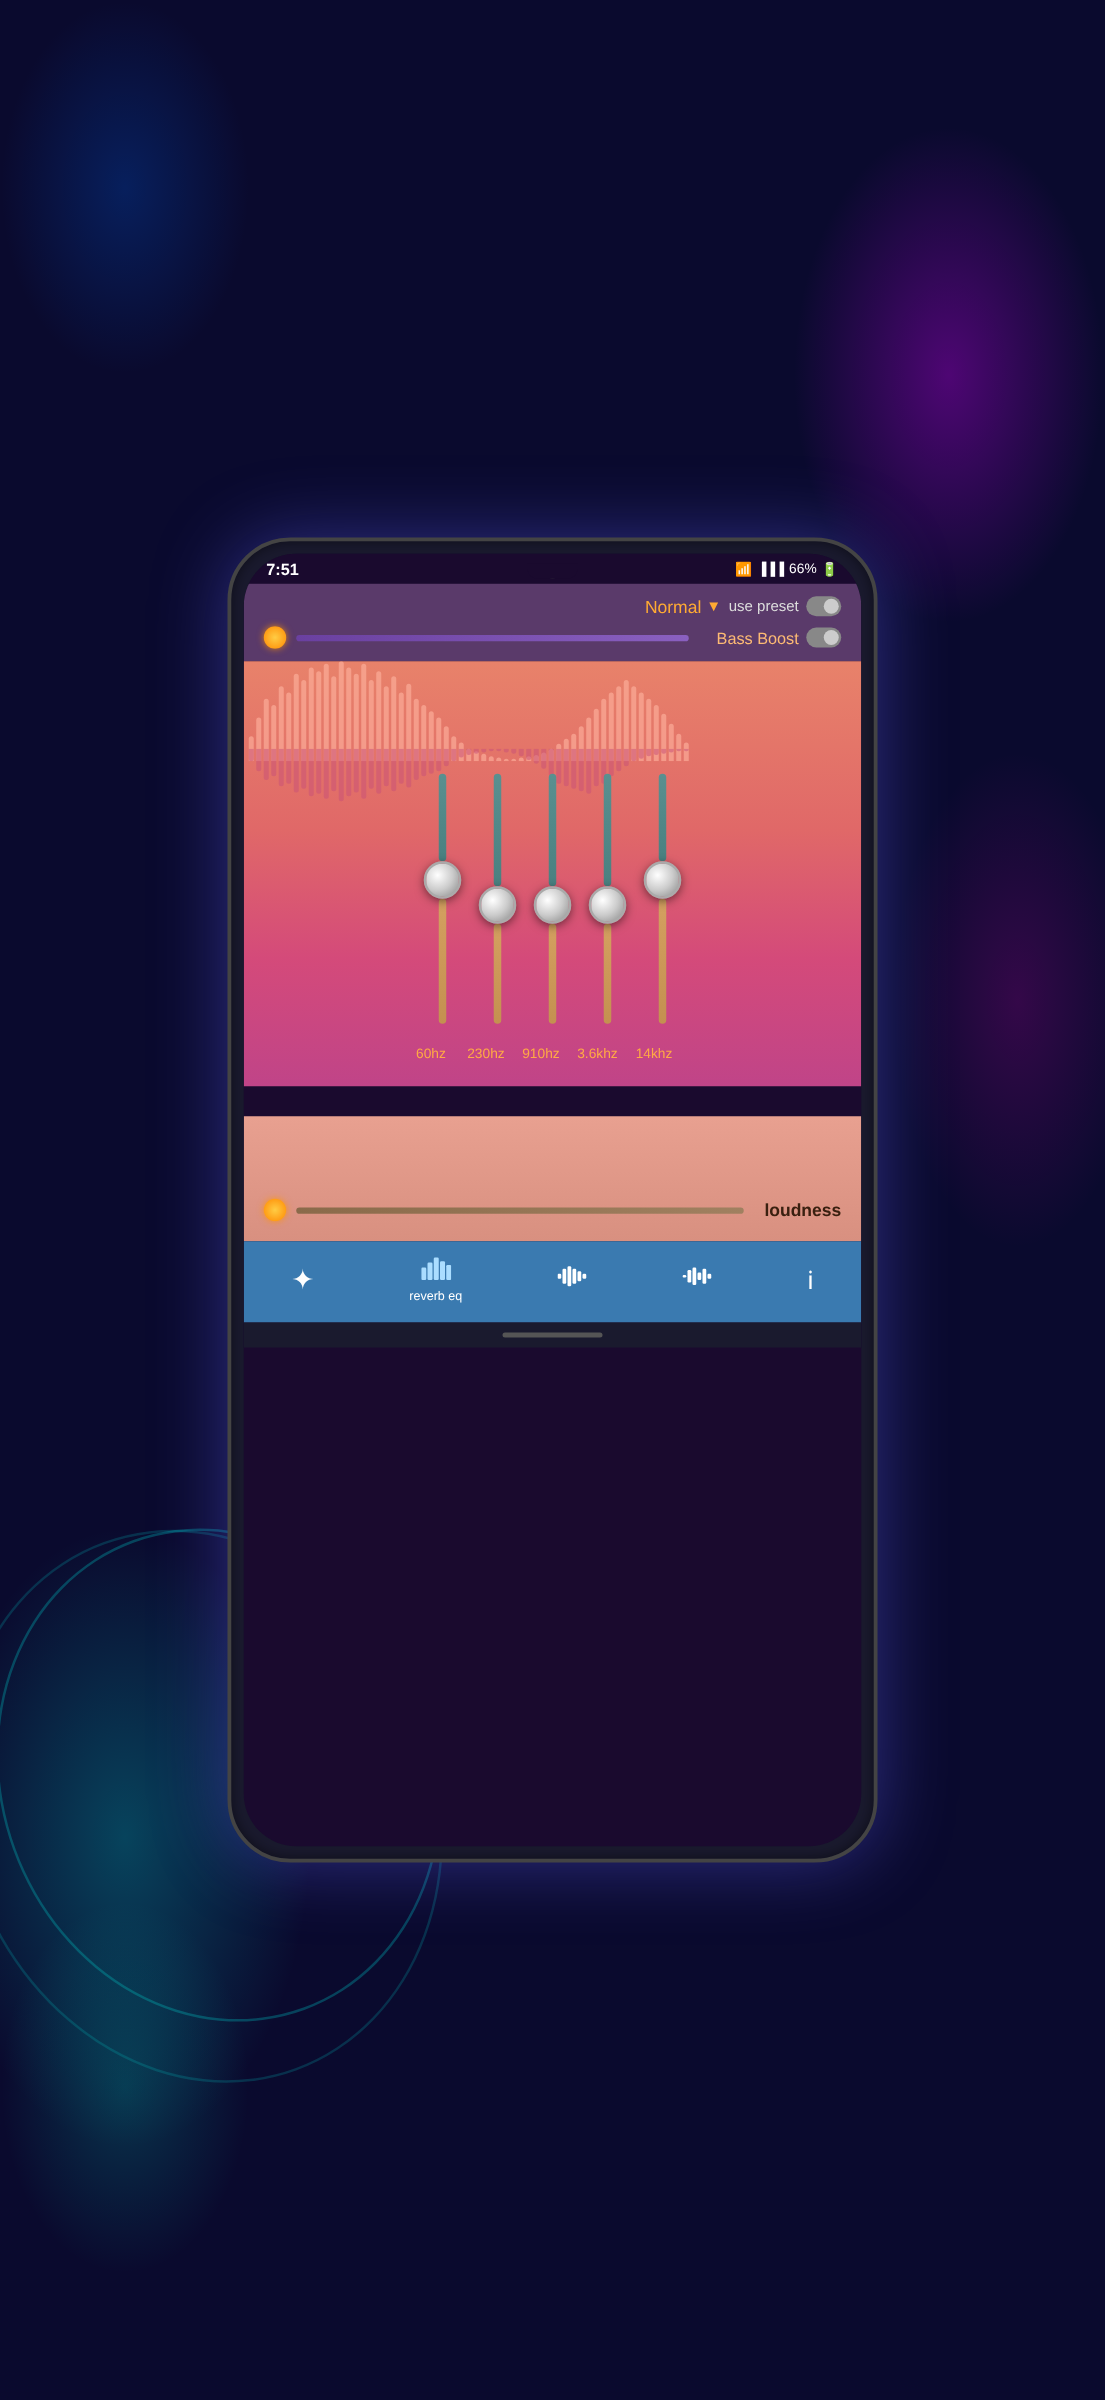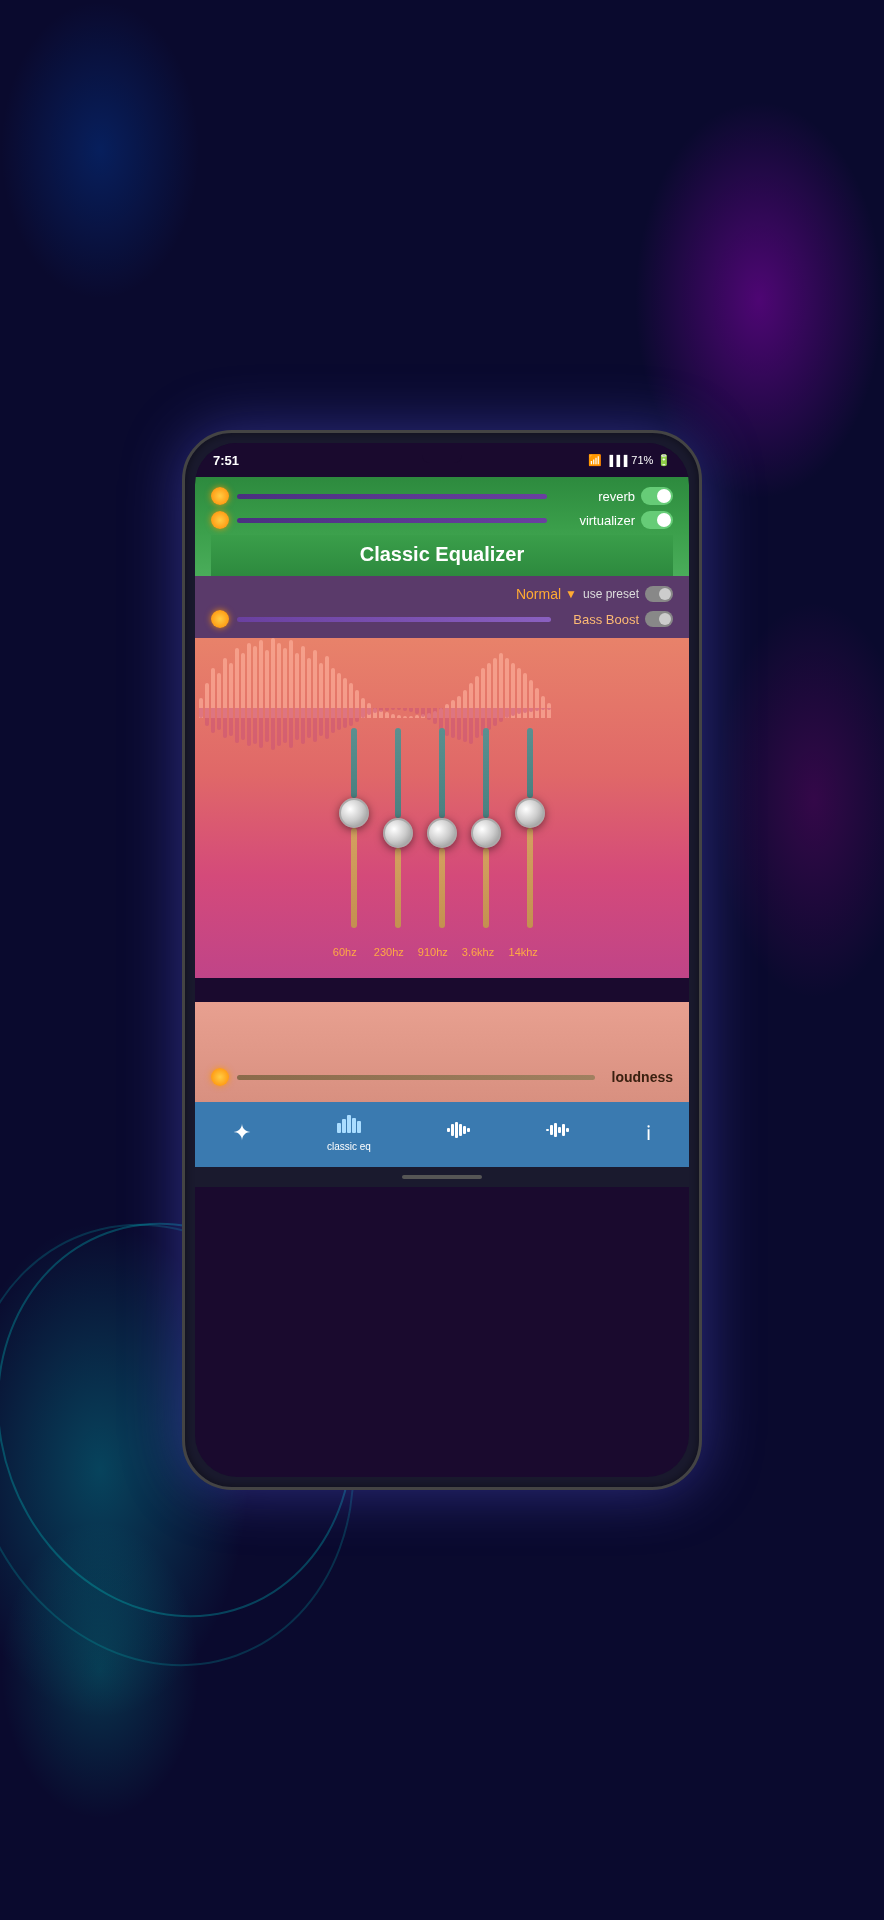--- a/index.html
+++ b/index.html
@@ -78,21 +78,21 @@
       position: absolute;
       top: 10px;
       left: 10px;
       right: 10px;
       bottom: 10px;
       border-radius: 42px;
       background: #1a0a2e;
       overflow: hidden;
     }
     .status-bar {
-      height: 34px;
+      height: 24px;
       background: #1a0a2e;
       display: flex;
       align-items: center;
       justify-content: space-between;
       padding: 0 18px;
     }
     .status-time {
       color: white;
       font-size: 13px;
       font-weight: 600;
@@ -481,45 +481,25 @@
   <div class="side-button-right"></div>
   <div class="phone-screen">
     <div class="camera-dot"></div>
 
     <div class="status-bar">
       <span class="status-time">7:51</span>
       <div style="position:absolute;top:8px;left:50%;transform:translateX(-50%);width:40px;height:12px;background:#1a0a2e;border-radius:0 0 8px 8px;"></div>
       <div class="status-icons">
         <span>📶</span>
         <span style="font-size:10px;">▐▐▐</span>
-        <span style="color:white;font-size:11px;">71%</span>
+        <span style="color:white;font-size:11px;">66%</span>
         <span style="font-size:11px;">🔋</span>
       </div>
     </div>
 
-    <div class="header-section">
-
-      <div class="toggle-row">
-        <div class="slider-thumb-orange"></div>
-        <div class="slider-track-green"></div>
-        <span class="toggle-label">reverb</span>
-        <div class="toggle-switch on"></div>
-      </div>
-
-      <div class="toggle-row">
-        <div class="slider-thumb-orange"></div>
-        <div class="slider-track-green"></div>
-        <span class="toggle-label">virtualizer</span>
-        <div class="toggle-switch on"></div>
-      </div>
-
-      <div class="app-title-bar">
-        <span class="app-title">Classic Equalizer</span>
-      </div>
-    </div>
 
     <div class="controls-section">
 
 
       <div class="controls-row2">
         <div class="preset-dropdown">
           <span class="preset-label">Normal</span>
           <span class="dropdown-arrow">▼</span>
         </div>
         <span class="use-preset-label">use preset</span>
@@ -719,21 +699,21 @@
       <div class="nav-item nav-active">
         <span class="nav-icon">
           <svg width="24" height="20" viewBox="0 0 24 20" fill="currentColor">
             <rect x="0" y="10" width="4" height="10" rx="1"></rect>
             <rect x="5" y="6" width="4" height="14" rx="1"></rect>
             <rect x="10" y="2" width="4" height="18" rx="1"></rect>
             <rect x="15" y="5" width="4" height="15" rx="1"></rect>
             <rect x="20" y="8" width="4" height="12" rx="1"></rect>
           </svg>
         </span>
-        <span class="nav-label">classic eq</span>
+        <span class="nav-label">reverb eq</span>
       </div>
 
       <div class="nav-item">
         <span class="nav-icon">
           <svg width="24" height="20" viewBox="0 0 24 20" fill="white">
             <rect x="0" y="8" width="3" height="4" rx="1"></rect>
             <rect x="4" y="4" width="3" height="12" rx="1"></rect>
             <rect x="8" y="2" width="3" height="16" rx="1"></rect>
             <rect x="12" y="4" width="3" height="12" rx="1"></rect>
             <rect x="16" y="6" width="3" height="8" rx="1"></rect>

